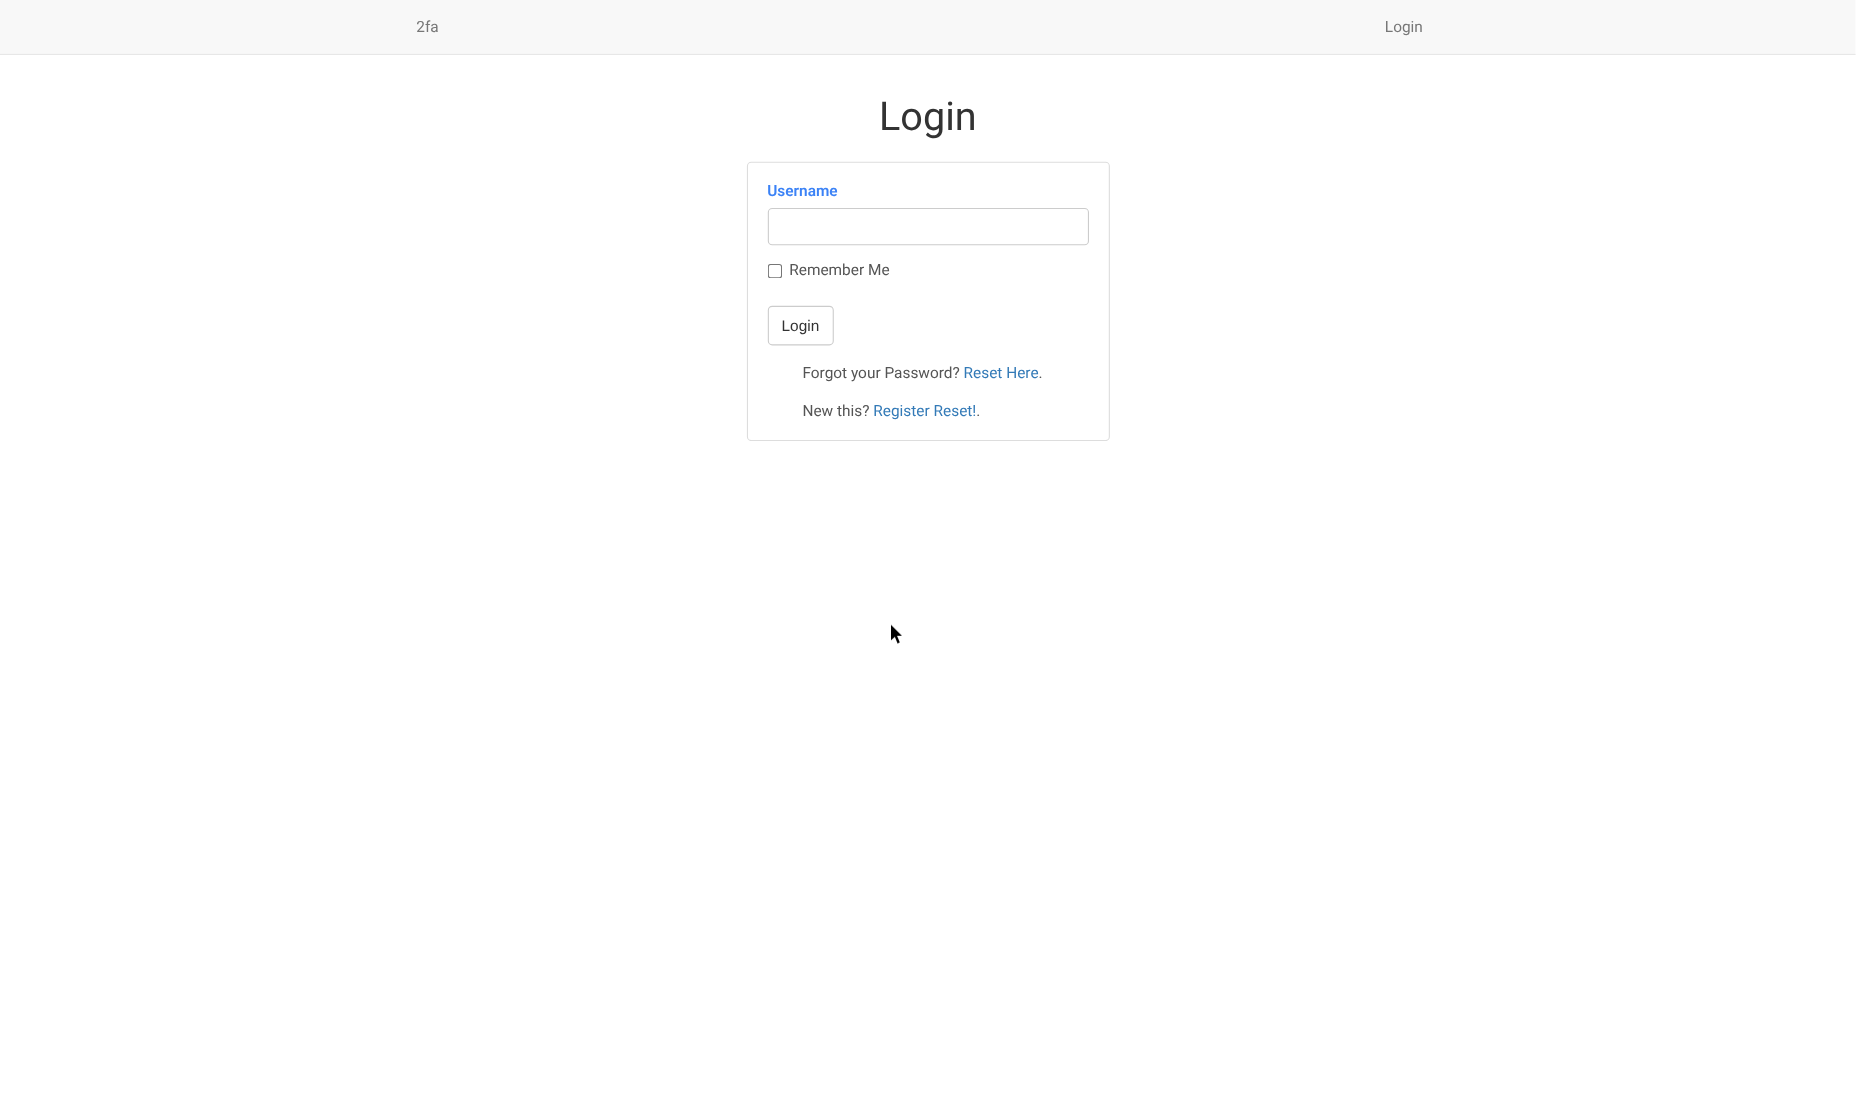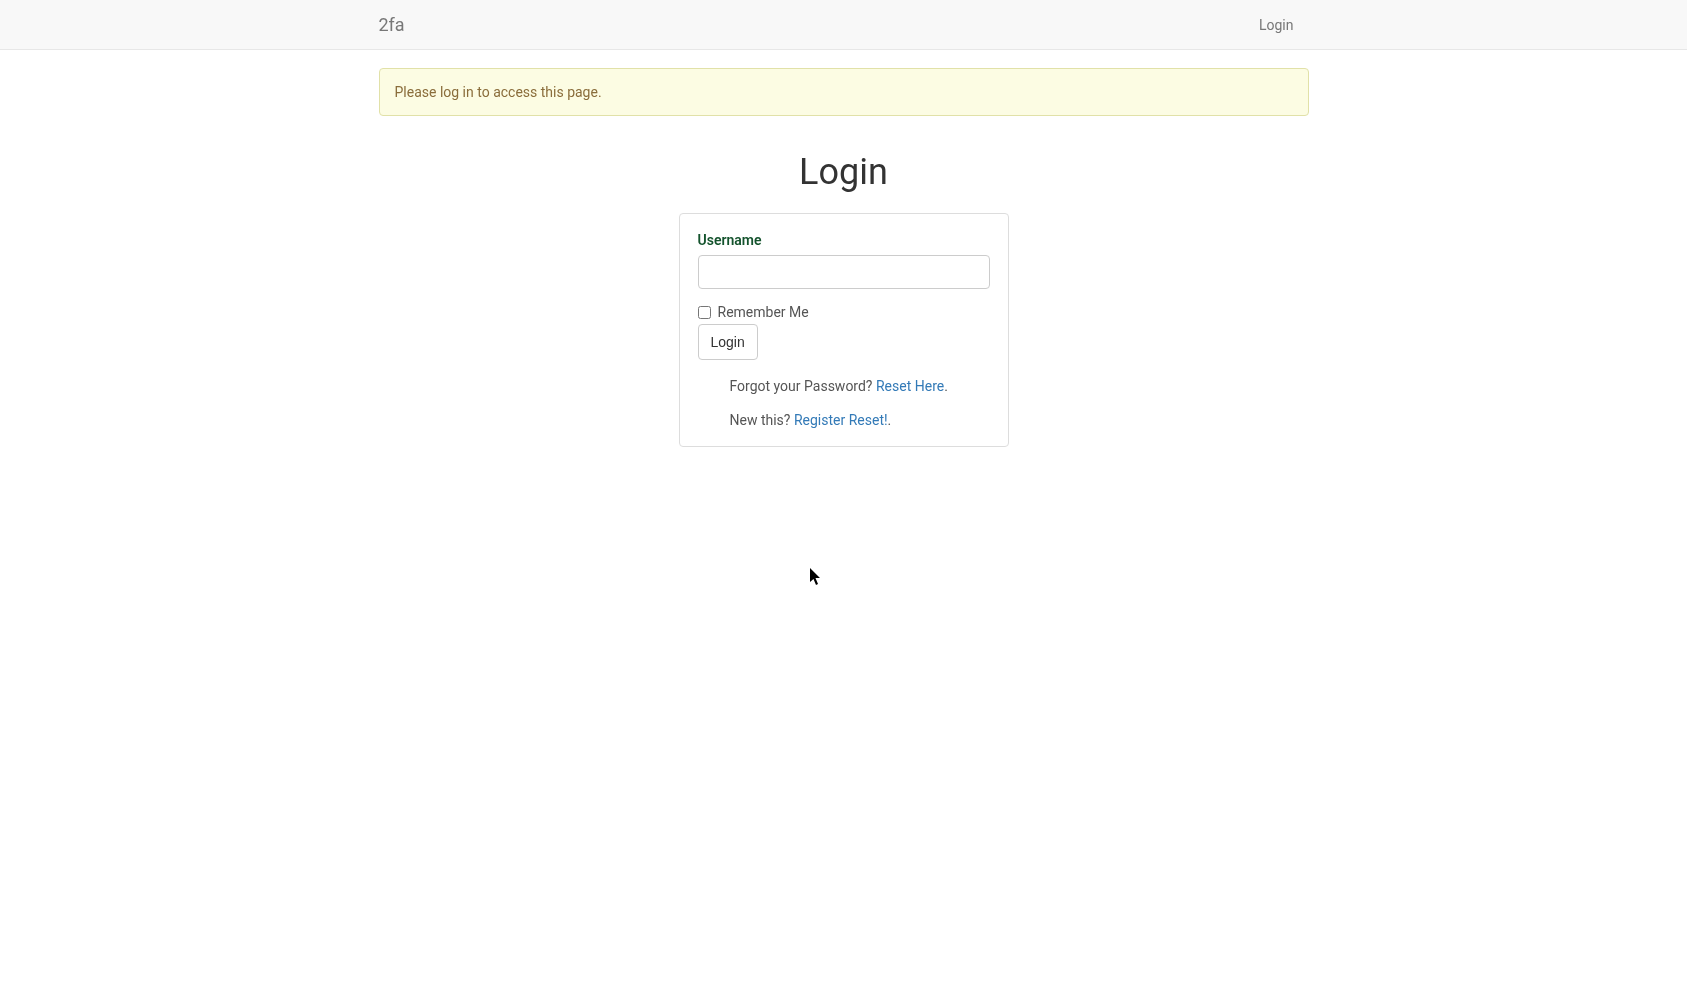--- a/index.html
+++ b/index.html
@@ -27,21 +27,21 @@
       max-width: 960px;
       margin: 0 auto;
       display: flex;
       justify-content: space-between;
       align-items: center;
       height: 100%;
       padding: 0 15px;
     }
     .navbar-brand {
       color: #777;
-      font-size: 18px;
+      font-size: 14px;
       text-decoration: none;
       padding: 15px 0;
     }
     .navbar-nav {
       list-style: none;
       display: flex;
     }
     .navbar-nav a {
       color: #777;
       text-decoration: none;
@@ -77,37 +77,37 @@
       border-radius: 4px;
       padding: 18px;
     }
     .form-group {
       margin-bottom: 15px;
     }
     .form-label {
       display: block;
       font-weight: 600;
       font-size: 14px;
-      color: #14532d;
+      color: #3b82f6;
       margin-bottom: 7px;
     }
     .form-control {
       display: block;
       width: 100%;
       height: 34px;
       padding: 6px 12px;
       font-size: 14px;
       line-height: 1.42857143;
       color: #555;
       background-color: #fff;
       border: 1px solid #ccc;
       border-radius: 4px;
     }
     .checkbox-group {
-      margin-bottom: 4px;
+      margin-bottom: 24px;
       display: flex;
       align-items: center;
       gap: 7px;
     }
     .checkbox-input {
       margin: 0;
     }
     .checkbox-label {
       font-size: 14px;
       color: #555;
@@ -150,21 +150,20 @@
 <nav class="navbar">
   <div class="navbar-container">
     <a href="#" class="navbar-brand">2fa</a>
     <ul class="navbar-nav">
       <li><a href="#">Login</a></li>
     </ul>
   </div>
 </nav>
 
 <div class="container">
-  <div class="alert">Please log in to access this page.</div>
 
   <h1 class="page-title">Login</h1>
 
   <div class="panel">
     <div class="form-group">
       <label class="form-label">Username</label>
       <input type="text" class="form-control" value="" style="">
     </div>
 
 

